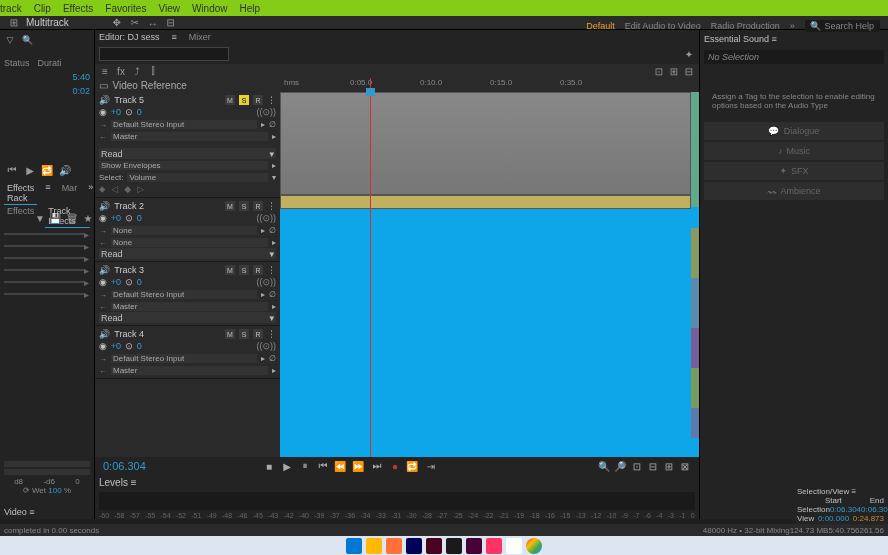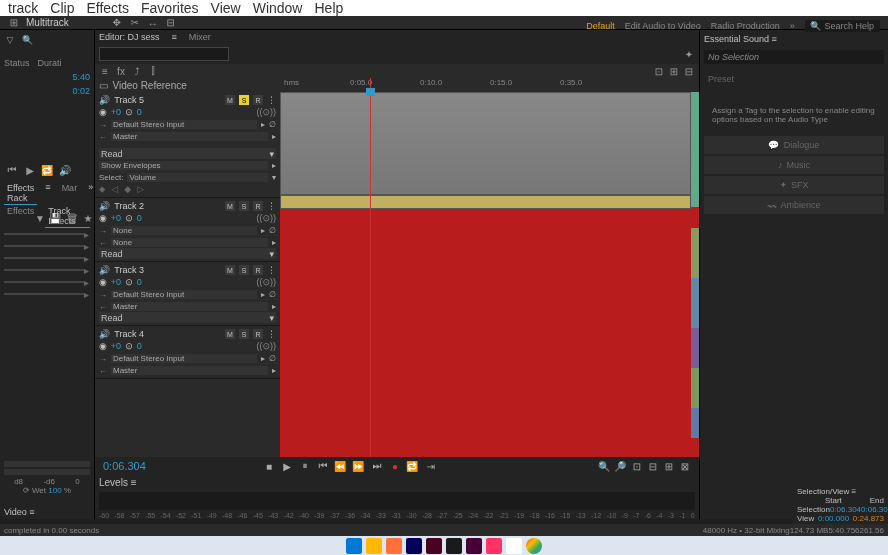--- a/index.html
+++ b/index.html
@@ -1,17 +1,17 @@
 <!DOCTYPE html>
 <html><head>
 <meta charset="utf-8">
 <style>
 * { margin: 0; padding: 0; box-sizing: border-box; font-family: 'Segoe UI', Arial, sans-serif; }
 body { background: #1e1e1e; color: #c0c0c0; font-size: 10px; width: 888px; height: 555px; overflow: hidden; position: relative; }
-.menubar { height: 16px; background: #ffffff; color: #333; display: flex; align-items: center; padding: 0 8px; gap: 12px; font-size: 14px; }
+.menubar { height: 16px; background: #84cc16; color: #333; display: flex; align-items: center; padding: 0 0; gap: 12px; font-size: 10px; }
 .menubar span { cursor: default; }
 .toolbar { height: 14px; background: #2a2a2a; display: flex; align-items: center; padding: 0 8px; gap: 6px; border-bottom: 1px solid #000; }
 .tool-icon { width: 12px; height: 12px; display: inline-flex; align-items: center; justify-content: center; color: #999; }
 .workspace-bar { position: absolute; right: 0; top: 16px; height: 20px; display: flex; gap: 10px; align-items: center; padding: 0 8px; font-size: 9px; }
 .ws-item { color: #888; }
 .ws-active { color: #e8a030; }
 .search-box { background: #1a1a1a; padding: 1px 6px; border-radius: 2px; color: #888; }
 .main { display: flex; height: 489px; }
 .left-panel { width: 95px; background: #232323; display: flex; flex-direction: column; border-right: 1px solid #000; }
 .files-area { height: 130px; padding: 4px; font-size: 9px; }
@@ -45,21 +45,21 @@
 .th-row { display: flex; align-items: center; gap: 4px; height: 12px; }
 .th-title { flex: 1; color: #ccc; }
 .th-btn { width: 10px; height: 10px; background: #3a3a3a; display: inline-flex; align-items: center; justify-content: center; font-size: 7px; }
 .th-btn-s { background: #e8d030; color: #000; }
 .th-vol { color: #3399cc; }
 .th-input-row { display: flex; align-items: center; gap: 4px; color: #aaa; font-size: 8px; height: 12px; }
 .th-arrow { color: #888; }
 .th-field { flex: 1; background: #333; padding: 0 2px; }
 .th-read { background: #333; padding: 0 2px; height: 11px; display: flex; align-items: center; }
 .video-ref { height: 14px; display: flex; align-items: center; gap: 4px; padding: 0 4px; color: #aaa; }
-.timeline { flex: 1; background: #b91c1c; position: relative; }
+.timeline { flex: 1; background: #0ea5e9; position: relative; }
 .time-ruler { height: 14px; background: #2a2a2a; display: flex; position: relative; font-size: 8px; color: #888; }
 .ruler-mark { position: absolute; top: 0; }
 .playhead { position: absolute; top: 0; bottom: 0; width: 1px; background: #cc3333; left: 90px; }
 .playhead-handle { position: absolute; top: 10px; left: -4px; width: 9px; height: 8px; background: #3399cc; }
 .audio-clip { position: absolute; background: linear-gradient(#888, #777); border: 1px solid #555; }
 .clip1 { top: 14px; left: 0; right: 8px; height: 103px; }
 .clip2 { top: 117px; left: 0; right: 8px; height: 14px; background: #c0b060; }
 .color-strip { position: absolute; right: 0; width: 8px; }
 .cs1 { top: 14px; height: 115px; background: #5eaa8a; }
 .cs2 { top: 150px; height: 50px; background: #8a9a5e; }
@@ -467,21 +467,20 @@
           <span>-3</span>
           <span>-1</span>
           <span>0</span>
         </div>
     </div>
   </div>
 
   <div class="right-panel">
     <div class="rp-title"><span>Essential Sound</span> ≡</div>
     <div class="rp-nosel">No Selection</div>
-    <div class="rp-preset">Preset</div>
     <div class="rp-msg">Assign a Tag to the selection to enable editing options based on the Audio Type</div>
     <div class="rp-btn">
         <span>💬</span>
         <span>Dialogue</span>
       </div>
     <div class="rp-btn">
         <span>♪</span>
         <span>Music</span>
       </div>
     <div class="rp-btn">

